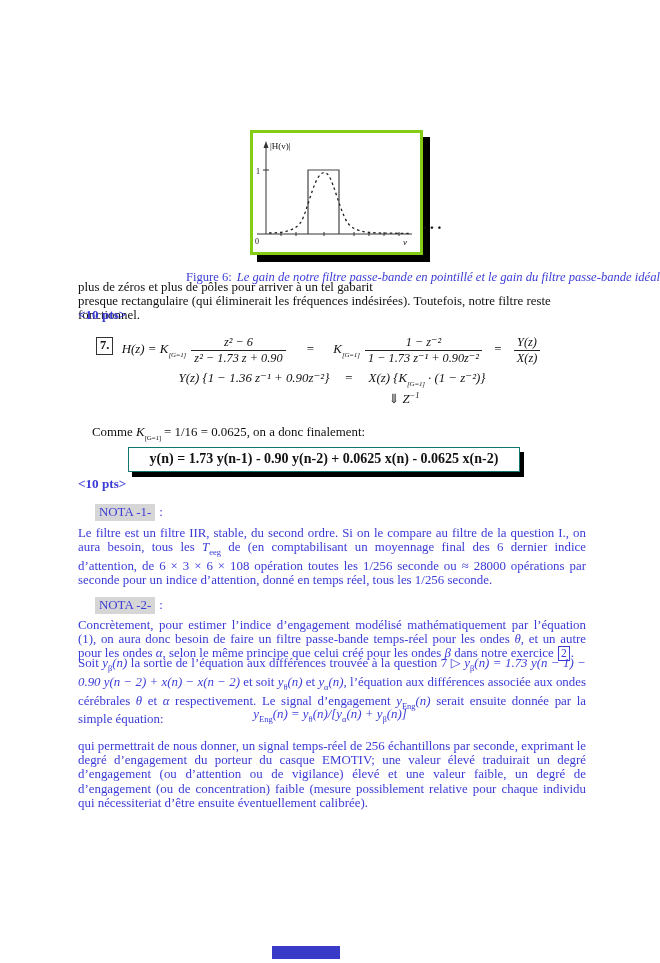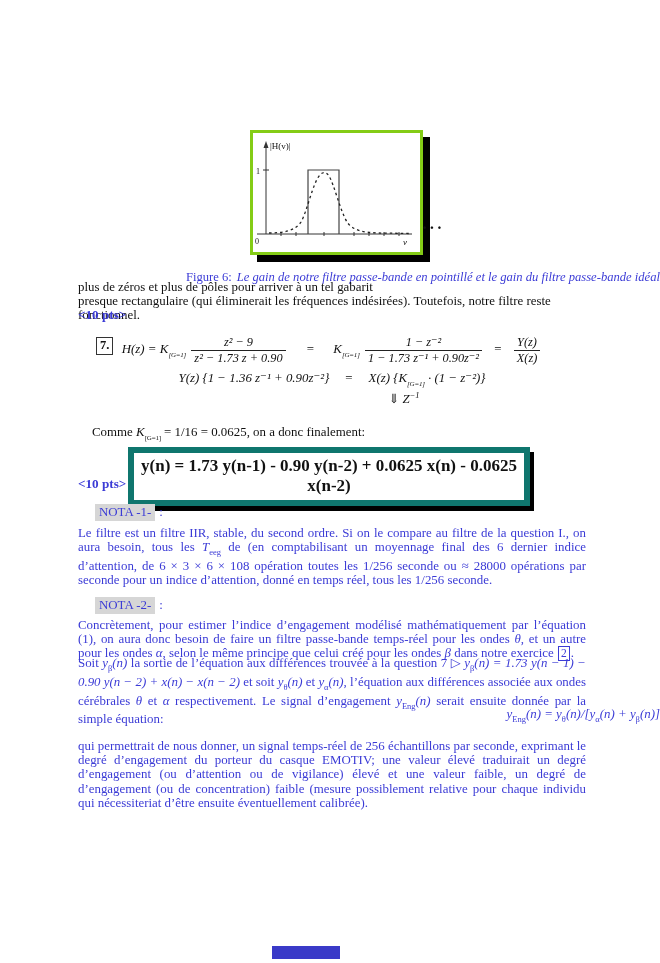--- a/index.html
+++ b/index.html
@@ -28,23 +28,23 @@
   .fr-d { display:block; padding:1px 3px 0; line-height:13px; }
   sub { font-size:8.5px; }
   sub.ksub { font-size:7px; letter-spacing:-0.2px; }
   sup { font-size:8.5px; }
   .it { font-style:italic; }
   .numbox { display:inline-block; border:1px solid currentColor; padding:0 2px;
             font-size:11.5px; line-height:12.5px; margin:0 1px; }
   .hl { background:var(--nota-bg); padding:1px 4px 2px; color:var(--blue); font-size:12.9px; }
   .colon { margin-left:4px; color:var(--blue); }
   .boxedeq { position:absolute; left:128px; top:447px; width:390px; text-align:center;
-             border:6px solid #0f766e; box-shadow:4px 5px 0 #000; font-weight:bold;
-             font-size:17px; padding:3px 0 4px; background:#fff; }
-  .engeq { position:absolute; top:707px; left:0; width:660px; text-align:right;
+             border:1px solid #0f766e; box-shadow:4px 5px 0 #000; font-weight:bold;
+             font-size:14px; padding:3px 0 4px; background:#fff; }
+  .engeq { position:absolute; top:707px; left:0; width:660px; text-align:center;
            color:var(--blue); font-size:12.9px; }
   .footerbox { position:absolute; left:272px; top:946px; width:68px; height:13px;
                background:var(--footer-blue); }
   svg text { fill:#111; font-family:"Liberation Serif","DejaVu Serif",serif; }
 </style>
 </head>
 <body>
 
 <div class="page">
 
@@ -82,21 +82,21 @@
   </div>
 
   <div class="t black" style="left:78px; top:294px; width:508px">presque rectangulaire (qui éliminerait les fréquences indésirées). Toutefois, notre filtre reste fonctionnel.</div>
   <div class="t black" style="left:78px; top:280px; width:508px">plus de zéros et plus de pôles pour arriver à un tel gabarit</div>
   <div class="t pts" style="left:78px; top:308px">&lt;10 pts&gt;</div>
 
   <div class="qnum">7.</div>
 
   <div class="t math eqc" style="top:336px">
     <span>H(z) = K</span><sub class="ksub">[G=1]</sub>
-    <span class="frac"><span class="fr-n">z² − 9</span><span class="fr-d">z² − 1.73 z + 0.90</span></span>
+    <span class="frac"><span class="fr-n">z² − 6</span><span class="fr-d">z² − 1.73 z + 0.90</span></span>
     <span class="eqsp">=</span>
     <span>K</span><sub class="ksub">[G=1]</sub>
     <span class="frac"><span class="fr-n">1 − z⁻²</span><span class="fr-d">1 − 1.73 z⁻¹ + 0.90z⁻²</span></span>
     <span class="eqsp2">=</span>
     <span class="frac"><span class="fr-n">Y(z)</span><span class="fr-d">X(z)</span></span>
   </div>
 
   <div class="t math eqc" style="top:371px">
     <span>Y(z) {1 − 1.36 z⁻¹ + 0.90z⁻²}</span><span class="eqsp">=</span><span><span>X(z) {K</span><sub class="ksub">[G=1]</sub><span> · (1 − z⁻²)}</span></span>
   </div>

